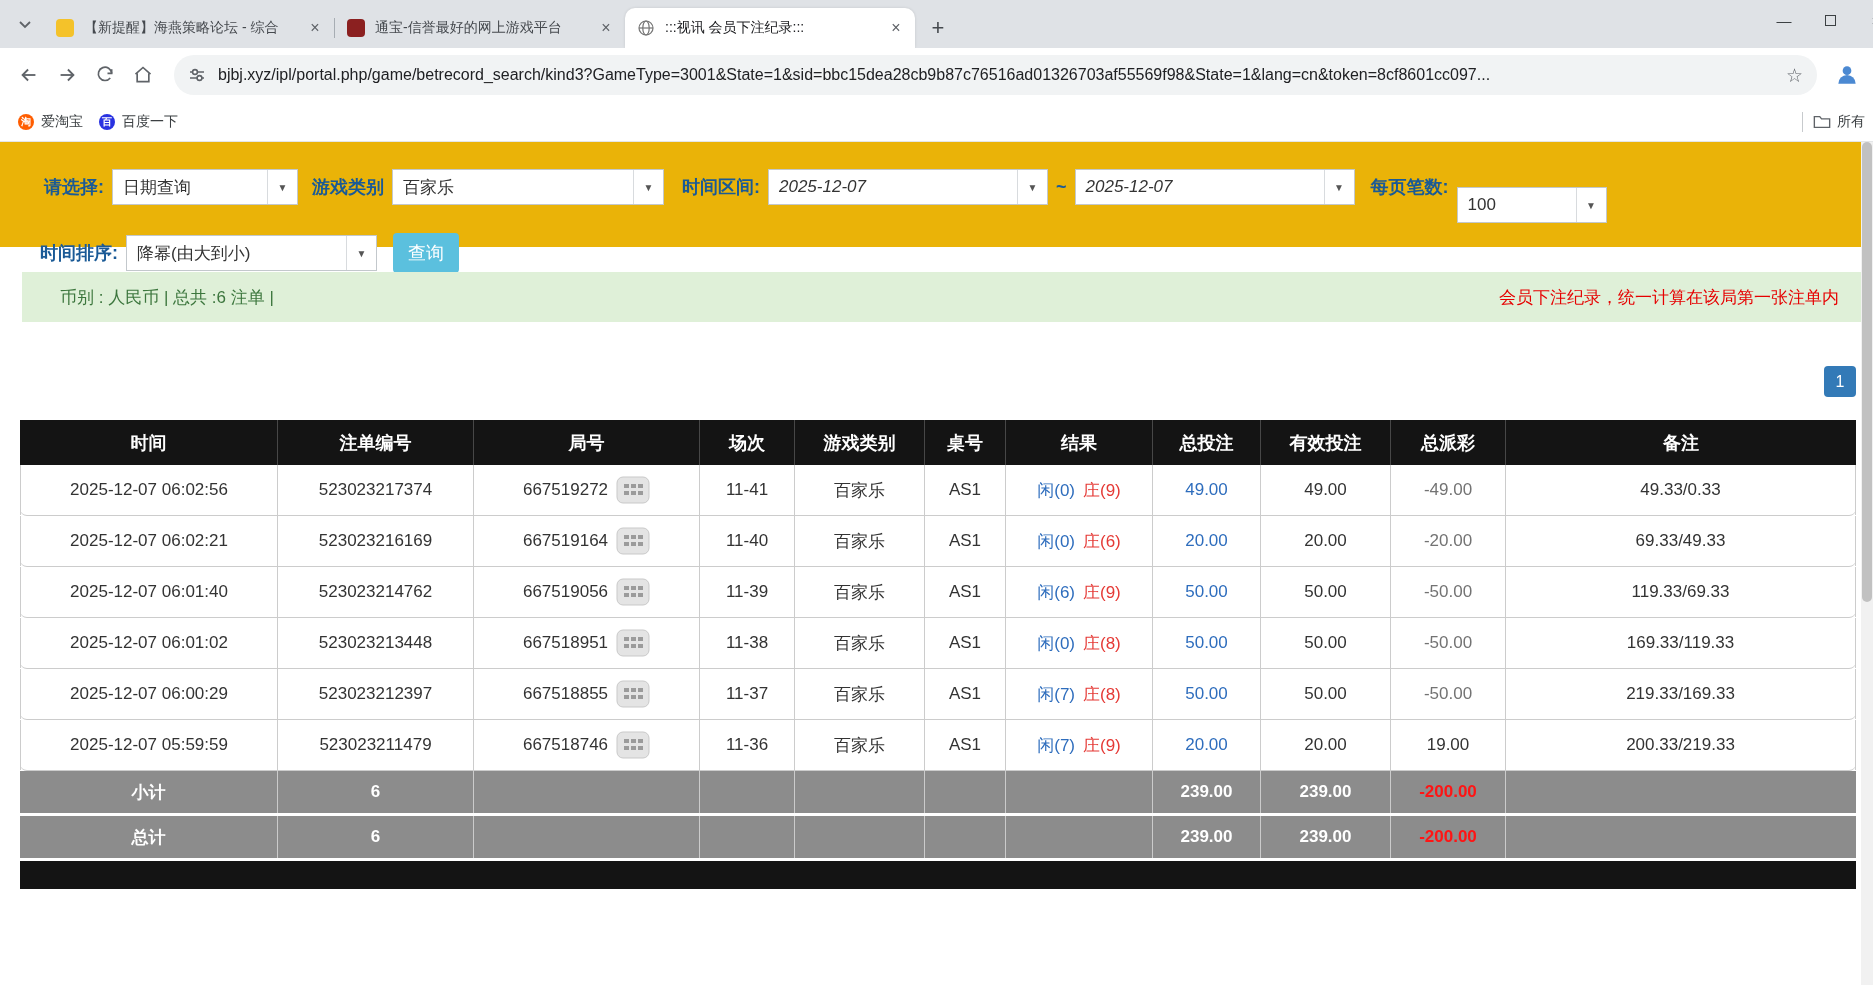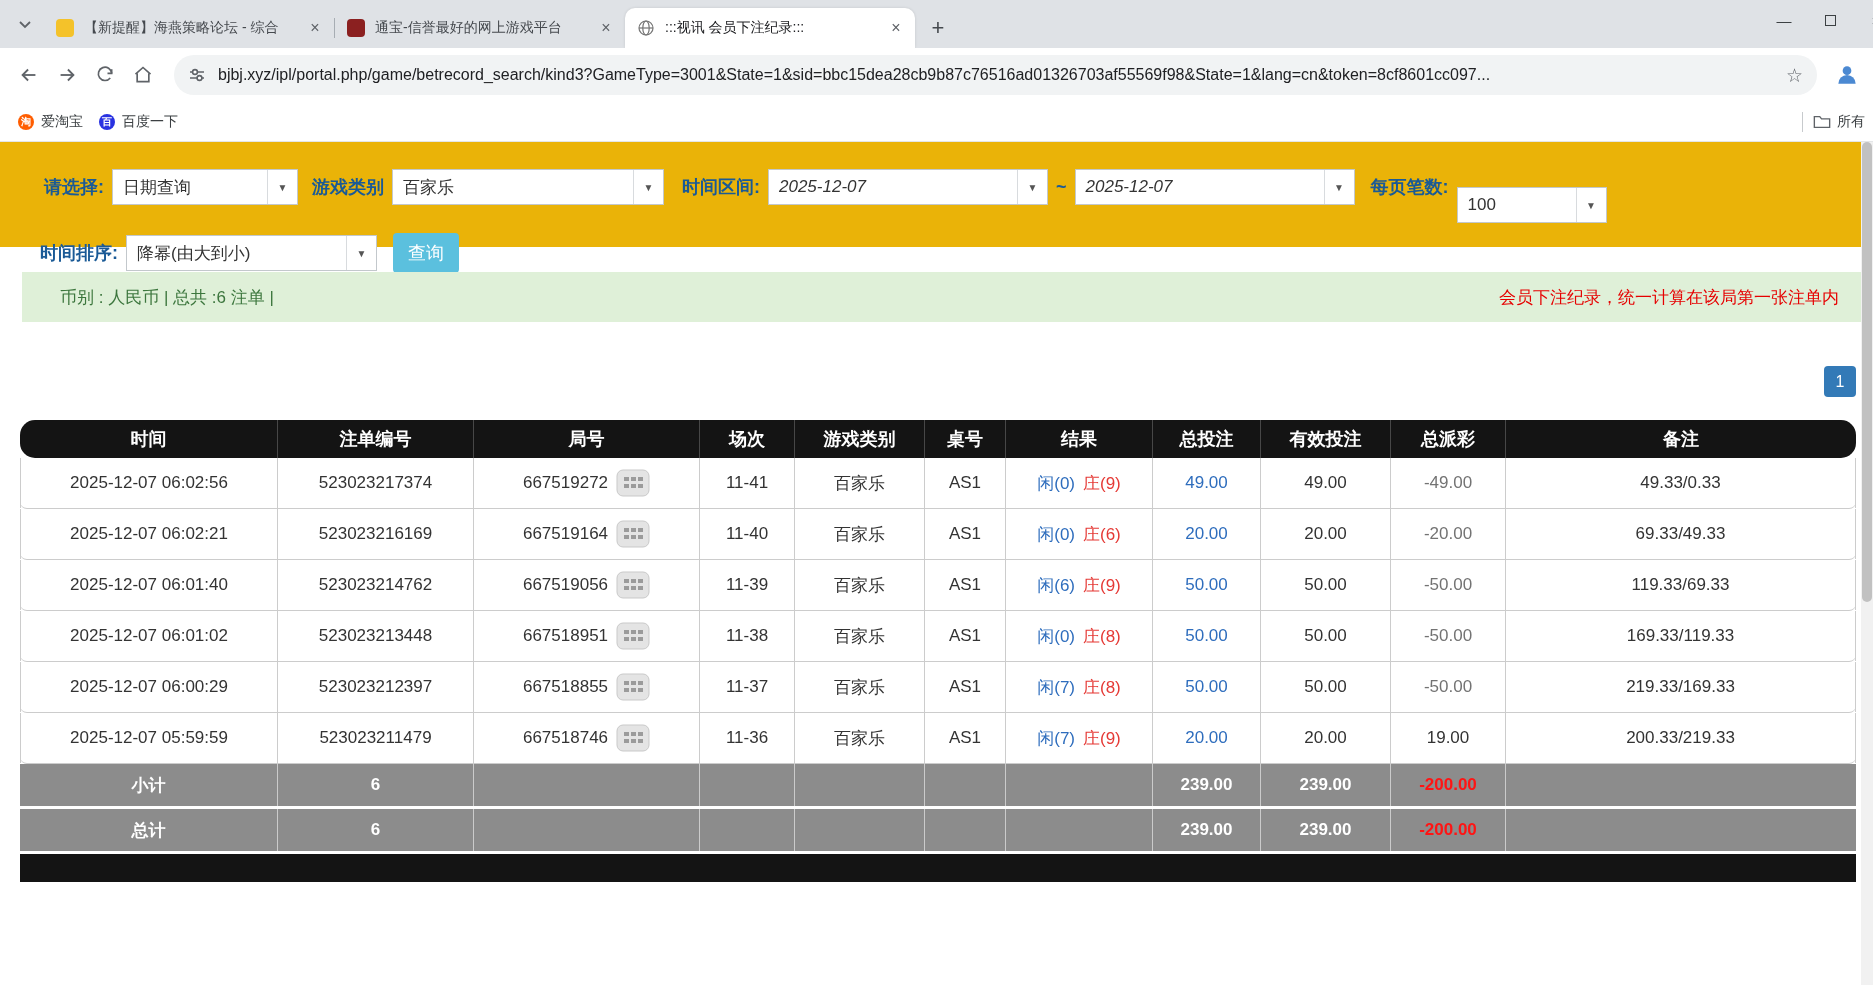--- a/index.html
+++ b/index.html
@@ -67,21 +67,21 @@
   .summary-notice { font-size: 17px; color: #e60000; }
 
   .pagination { position: absolute; top: 224px; right: 5px; }
   .page-btn { min-width: 32px; height: 31px; background: #337ab7; color: #fff; border-radius: 4px; display: flex; align-items: center; justify-content: center; font-size: 16px; cursor: pointer; }
 
   
   .betgrid { position: absolute; top: 278px; left: 20px; width: 1836px; }
   .c1{width:258px}.c2{width:196px}.c3{width:226px}.c4{width:95px}.c5{width:130px}.c6{width:81px}
   .c7{width:147px}.c8{width:108px}.c9{width:130px}.c10{width:115px}.c11{flex:1}
 
-  .thead { display: flex; height: 38px; background: #141414; border-radius: 15px; }
+  .thead { display: flex; height: 45px; background: #141414; }
   .thead .th { display: flex; align-items: center; justify-content: center; color: #fff; font-size: 18px; font-weight: bold; border-right: 1px solid #474747; }
   .thead .th:last-child { border-right: none; }
 
   .tr { display: flex; height: 51px; background: #fff; border-bottom: 1px solid #ccc; border-radius: 7px; }
   .tr .td { display: flex; align-items: center; justify-content: center; font-size: 17px; color: #333; border-right: 1px solid #ccc; }
   .tr .td:first-child { border-left: 1px solid #ccc; }
   .vidbtn { margin-left: 8px; display: flex; cursor: pointer; }
   .player { color: #2e6dbd; }
   .banker { color: #e53935; margin-left: 8px; }
   .linkblue { color: #2e6dbd; cursor: pointer; }

